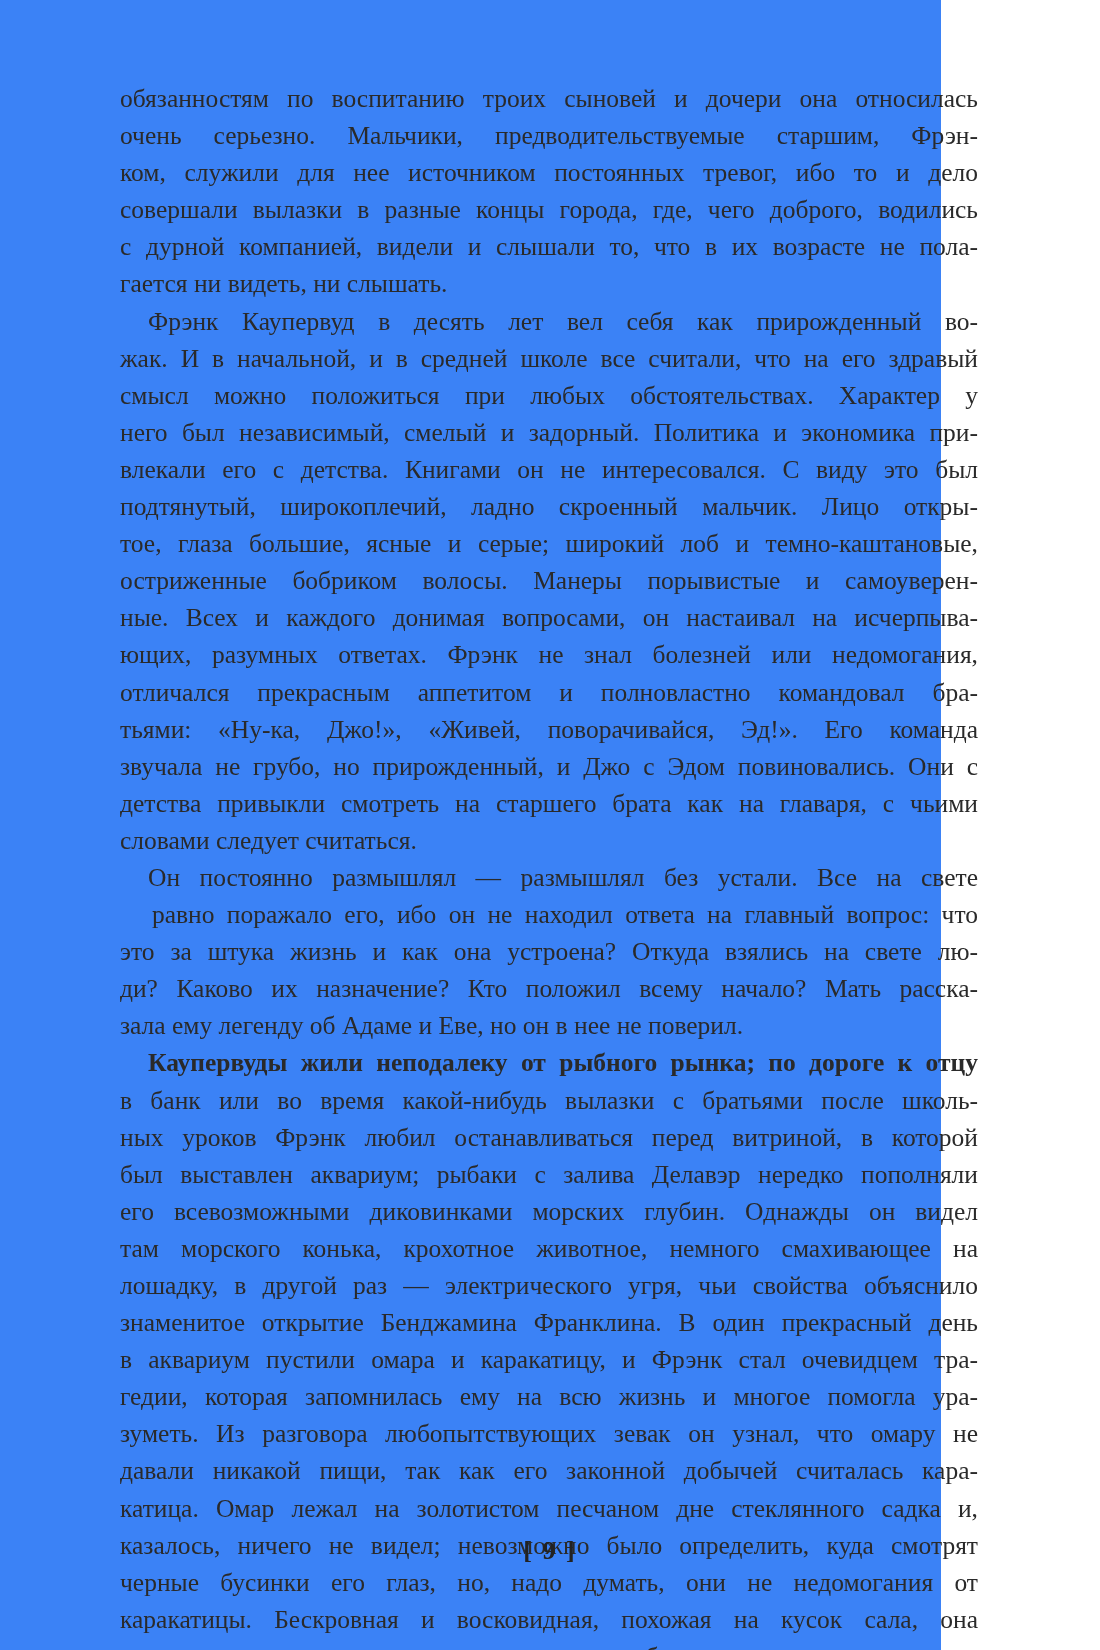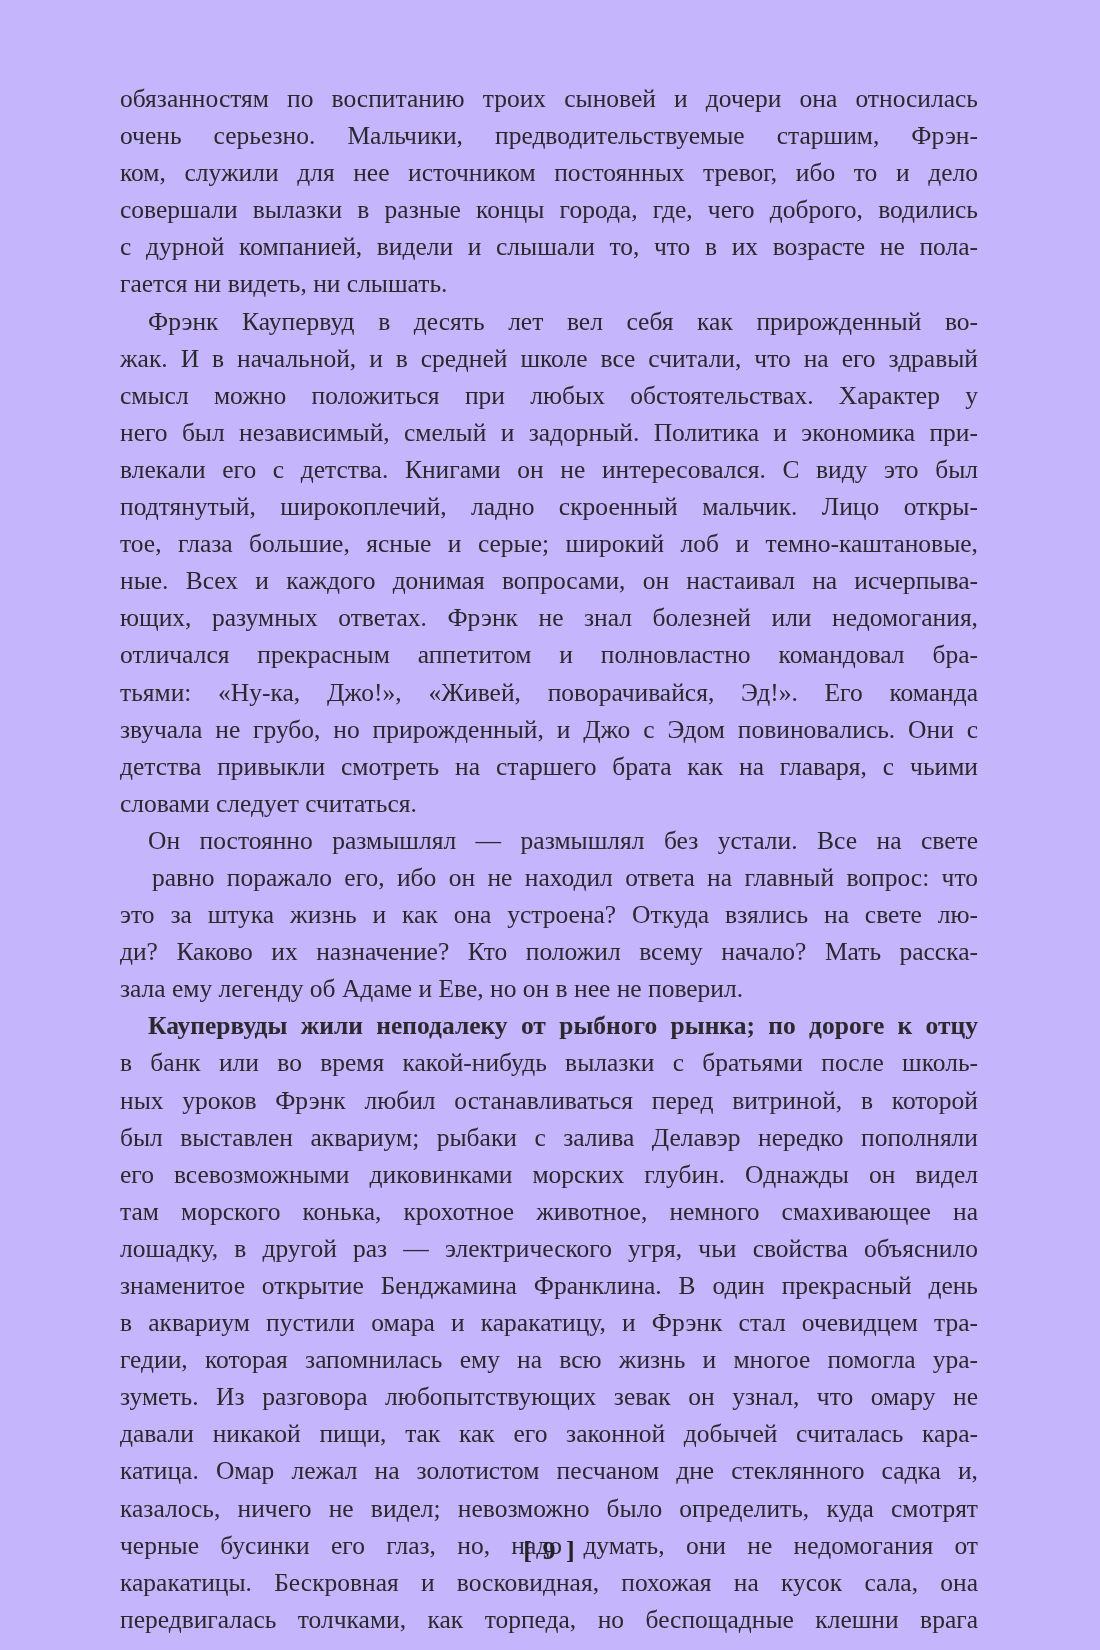--- a/index.html
+++ b/index.html
@@ -10,23 +10,23 @@
   body {
     width: 1100px;
     height: 1650px;
     position: relative;
     overflow: hidden;
   }
   .page {
     position: absolute;
     left: 0;
     top: 0;
-    width: 1100px;
+    width: 941px;
     height: 1650px;
-    background: #c4b5fd;
+    background: #3b82f6;
   }
   .text-block {
     position: absolute;
     left: 120px;
     top: 80px;
     width: 858px;
     font-family: "Liberation Serif", "DejaVu Serif", serif;
     font-size: 25.5px;
     color: #2a2a2a;
     line-height: 37.1px;
@@ -72,20 +72,21 @@
         <span class="line last" style="white-space: nowrap;">гается ни видеть, ни слышать.</span>
       </div>
       <div>
         <span class="line indent" style="white-space: nowrap;">Фрэнк Каупервуд в десять лет вел себя как прирожденный во-</span>
         <span class="line" style="white-space: nowrap;">жак. И в начальной, и в средней школе все считали, что на его здравый</span>
         <span class="line" style="white-space: nowrap;">смысл можно положиться при любых обстоятельствах. Характер у</span>
         <span class="line" style="white-space: nowrap;">него был независимый, смелый и задорный. Политика и экономика при-</span>
         <span class="line" style="white-space: nowrap;">влекали его с детства. Книгами он не интересовался. С виду это был</span>
         <span class="line" style="white-space: nowrap;">подтянутый, широкоплечий, ладно скроенный мальчик. Лицо откры-</span>
         <span class="line" style="white-space: nowrap;">тое, глаза большие, ясные и серые; широкий лоб и темно-каштановые,</span>
+        <span class="line" style="white-space: nowrap;">остриженные бобриком волосы. Манеры порывистые и самоуверен-</span>
         <span class="line" style="white-space: nowrap;">ные. Всех и каждого донимая вопросами, он настаивал на исчерпыва-</span>
         <span class="line" style="white-space: nowrap;">ющих, разумных ответах. Фрэнк не знал болезней или недомогания,</span>
         <span class="line" style="white-space: nowrap;">отличался прекрасным аппетитом и полновластно командовал бра-</span>
         <span class="line" style="white-space: nowrap;">тьями: «Ну-ка, Джо!», «Живей, поворачивайся, Эд!». Его команда</span>
         <span class="line" style="white-space: nowrap;">звучала не грубо, но прирожденный, и Джо с Эдом повиновались. Они с</span>
         <span class="line" style="white-space: nowrap;">детства привыкли смотреть на старшего брата как на главаря, с чьими</span>
         <span class="line last" style="white-space: nowrap;">словами следует считаться.</span>
       </div>
       <div>
         <span class="line indent" style="white-space: nowrap;">Он постоянно размышлял — размышлял без устали. Все на свете</span>

